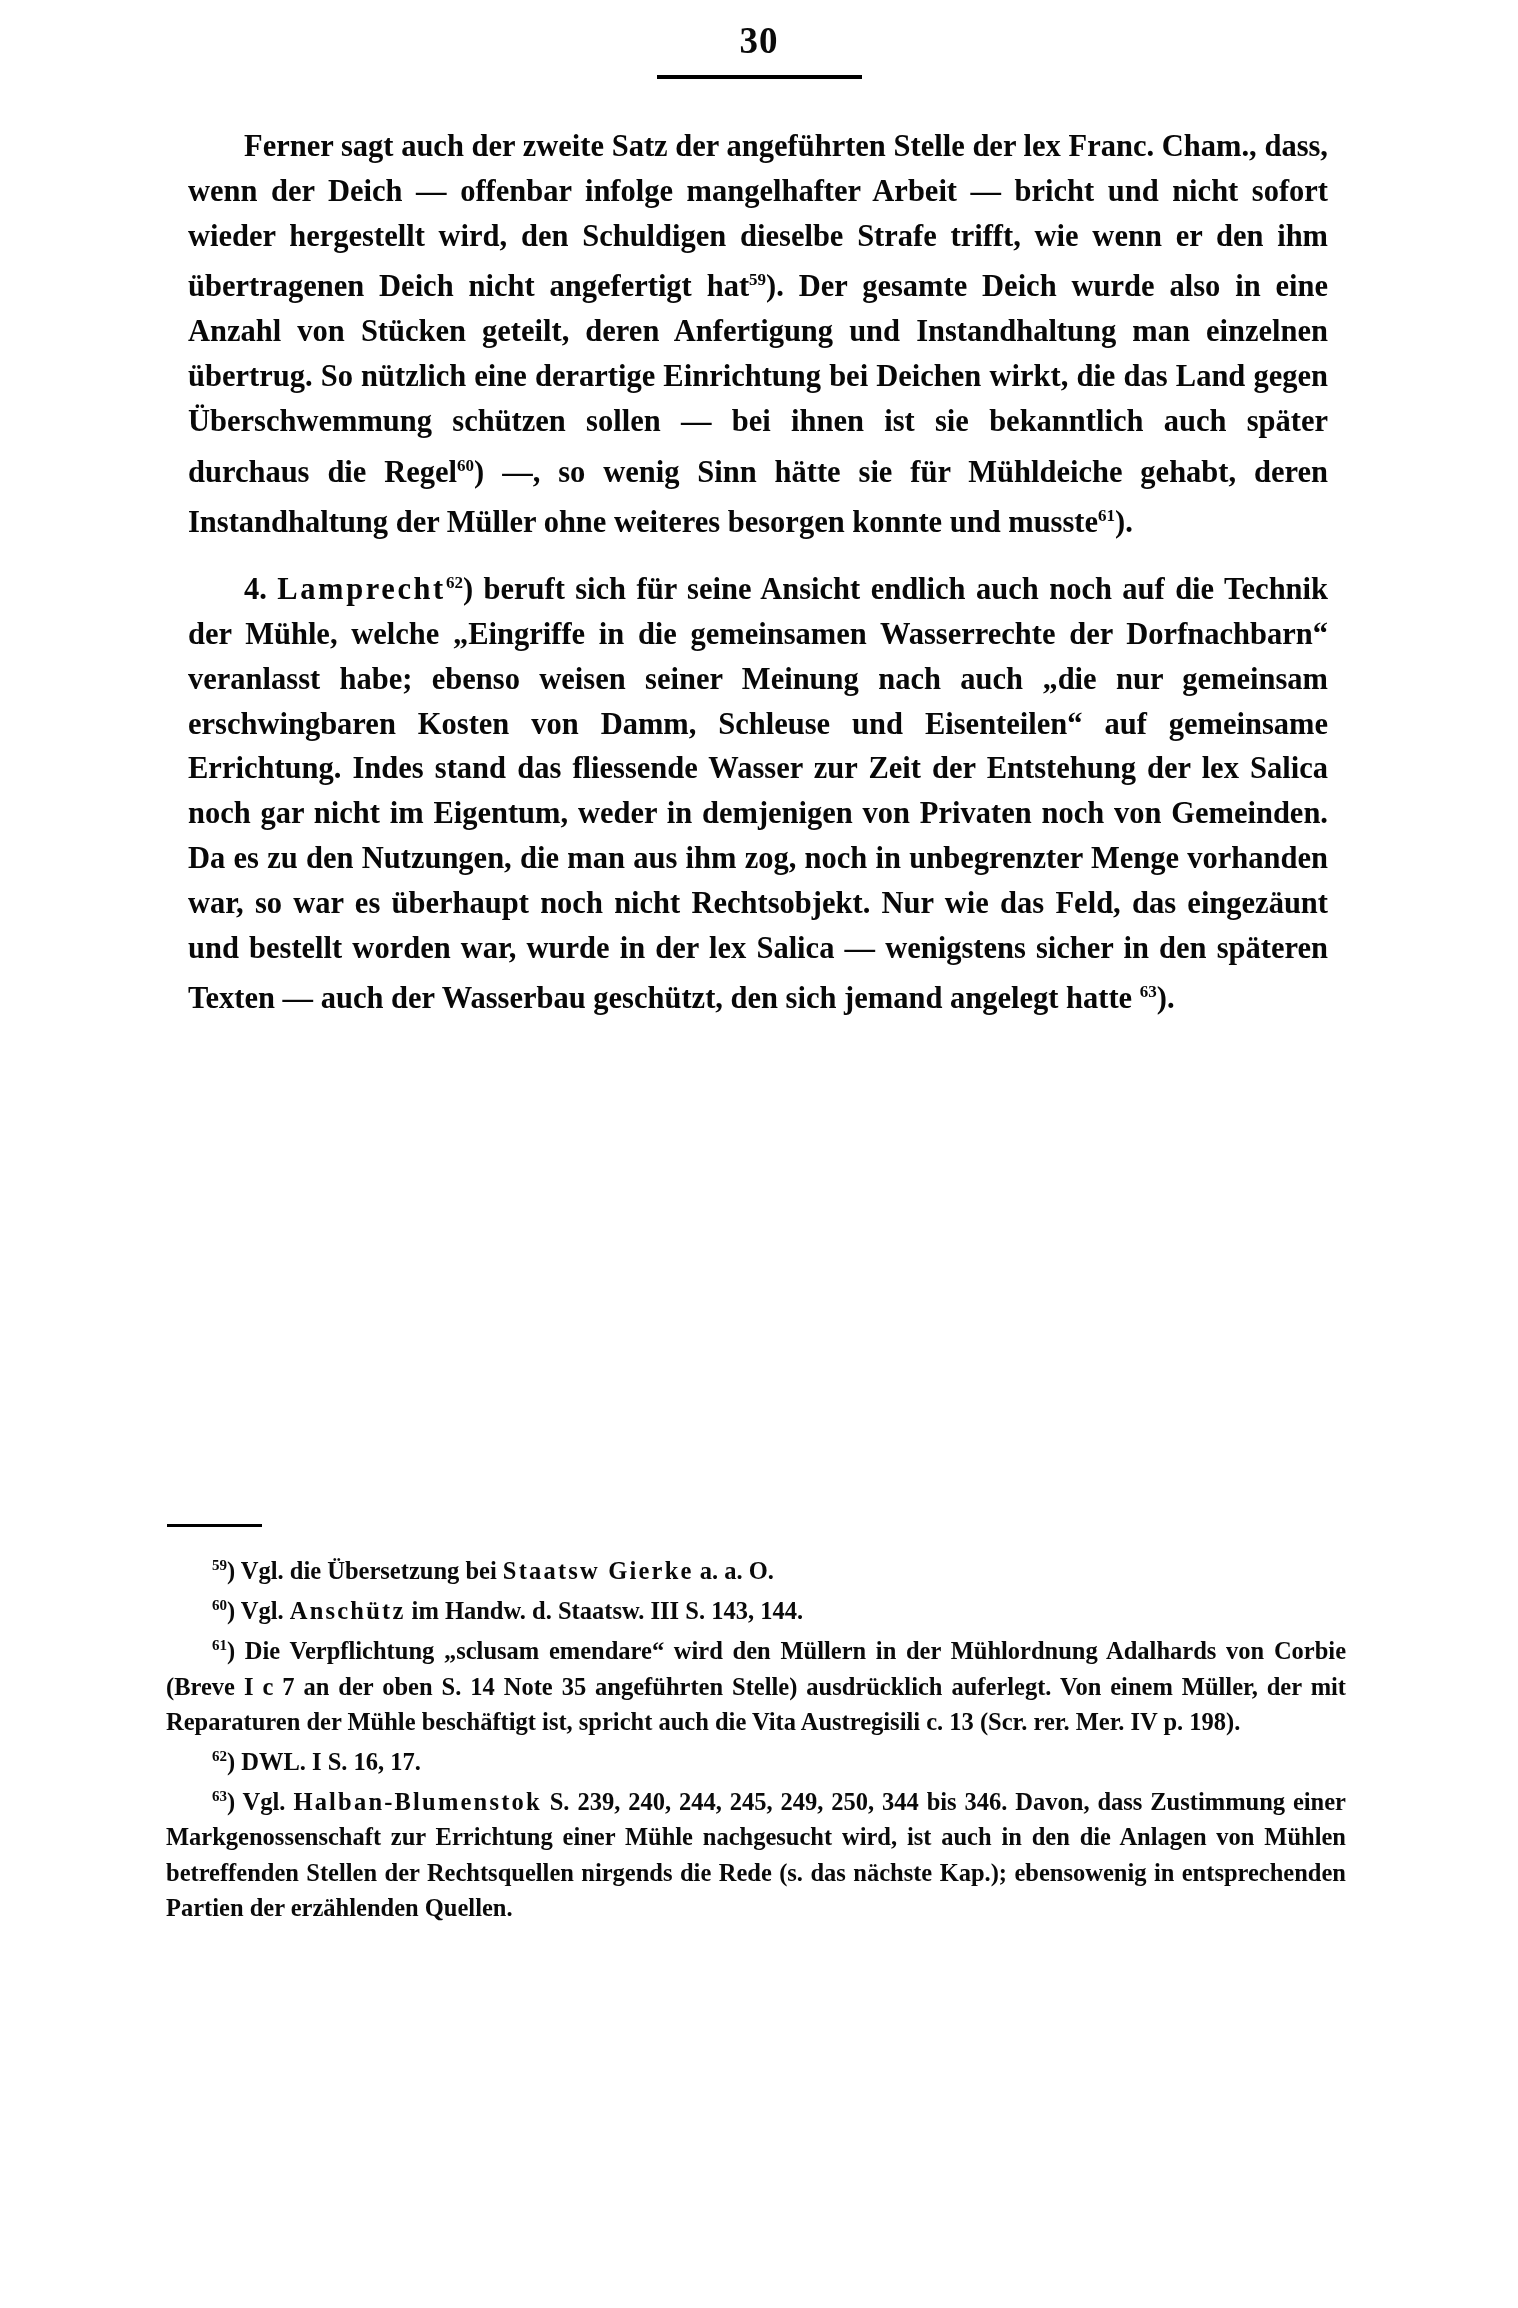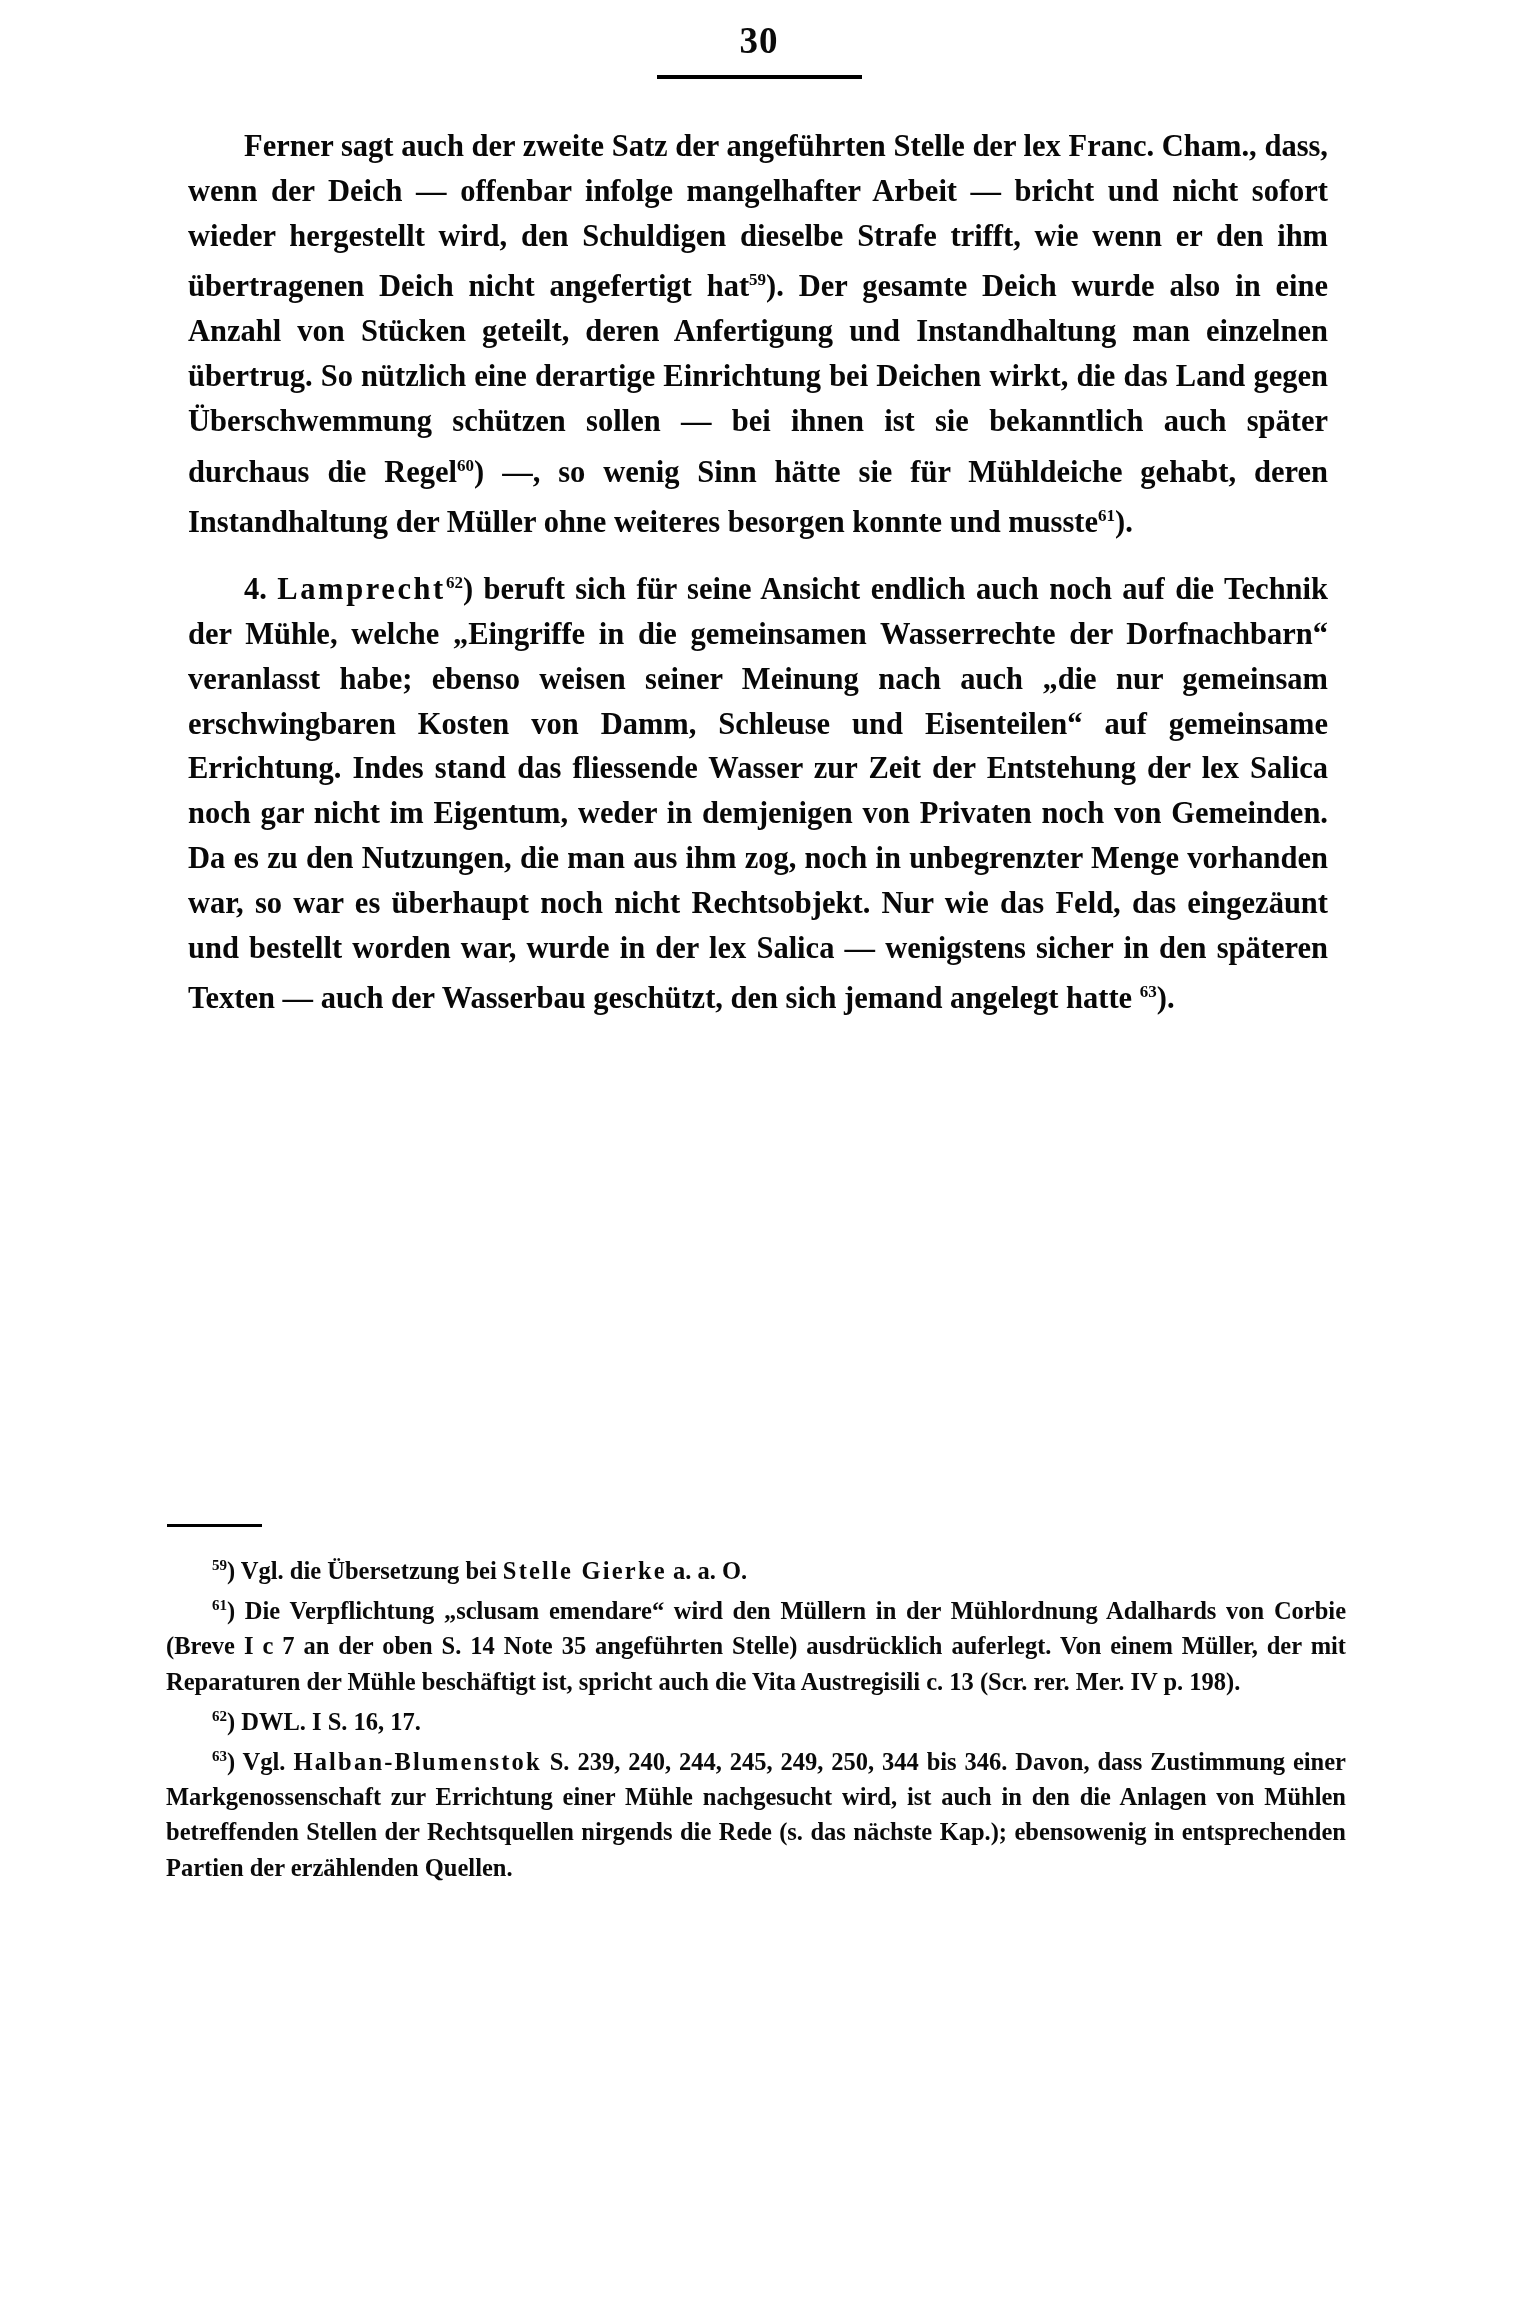--- a/index.html
+++ b/index.html
@@ -119,19 +119,20 @@
   </div>
 
   <div class="body-text" id="body-text">
       <p>Ferner sagt auch der zweite Satz der angeführten Stelle der lex Franc. Cham., dass, wenn der Deich — offenbar infolge mangelhafter Arbeit — bricht und nicht sofort wieder hergestellt wird, den Schuldigen dieselbe Strafe trifft, wie wenn er den ihm übertragenen Deich nicht angefertigt hat<sup class="sup">59</sup>). Der gesamte Deich wurde also in eine Anzahl von Stücken geteilt, deren Anfertigung und Instandhaltung man einzelnen übertrug. So nützlich eine derartige Einrichtung bei Deichen wirkt, die das Land gegen Überschwemmung schützen sollen — bei ihnen ist sie bekanntlich auch später durchaus die Regel<sup class="sup">60</sup>) —, so wenig Sinn hätte sie für Mühldeiche gehabt, deren Instandhaltung der Müller ohne weiteres besorgen konnte und musste<sup class="sup">61</sup>).</p>
       <p>4. <span class="spaced">Lamprecht</span><sup class="sup">62</sup>) beruft sich für seine Ansicht endlich auch noch auf die Technik der Mühle, welche „Eingriffe in die gemeinsamen Wasserrechte der Dorfnachbarn“ veranlasst habe; ebenso weisen seiner Meinung nach auch „die nur gemeinsam erschwingbaren Kosten von Damm, Schleuse und Eisenteilen“ auf gemeinsame Errichtung. Indes stand das fliessende Wasser zur Zeit der Entstehung der lex Salica noch gar nicht im Eigentum, weder in demjenigen von Privaten noch von Gemeinden. Da es zu den Nutzungen, die man aus ihm zog, noch in unbegrenzter Menge vorhanden war, so war es überhaupt noch nicht Rechtsobjekt. Nur wie das Feld, das eingezäunt und bestellt worden war, wurde in der lex Salica — wenigstens sicher in den späteren Texten — auch der Wasserbau geschützt, den sich jemand angelegt hatte <sup class="sup">63</sup>).</p>
     </div>
 
   <div class="fn-rule"></div>
 
   <div class="footnotes" id="footnotes">
-      <p><sup class="fn-sup">59</sup>) Vgl. die Übersetzung bei <span class="fn-spaced">Stelle Gierke</span> a. a. O.</p>
+      <p><sup class="fn-sup">59</sup>) Vgl. die Übersetzung bei <span class="fn-spaced">Staatsw Gierke</span> a. a. O.</p>
+      <p><sup class="fn-sup">60</sup>) Vgl. <span class="fn-spaced">Anschütz</span> im Handw. d. Staatsw. III S. 143, 144.</p>
       <p><sup class="fn-sup">61</sup>) Die Verpflichtung „sclusam emendare“ wird den Müllern in der Mühlordnung Adalhards von Corbie (Breve I c 7 an der oben S. 14 Note 35 angeführten Stelle) ausdrücklich auferlegt. Von einem Müller, der mit Reparaturen der Mühle beschäftigt ist, spricht auch die Vita Austregisili c. 13 (Scr. rer. Mer. IV p. 198).</p>
       <p><sup class="fn-sup">62</sup>) DWL. I S. 16, 17.</p>
       <p><sup class="fn-sup">63</sup>) Vgl. <span class="fn-spaced">Halban-Blumenstok</span> S. 239, 240, 244, 245, 249, 250, 344 bis 346. Davon, dass Zustimmung einer Markgenossenschaft zur Errichtung einer Mühle nachgesucht wird, ist auch in den die Anlagen von Mühlen betreffenden Stellen der Rechtsquellen nirgends die Rede (s. das nächste Kap.); ebensowenig in entsprechenden Partien der erzählenden Quellen.</p>
     </div>
 
 </div>
 
 </body></html>

